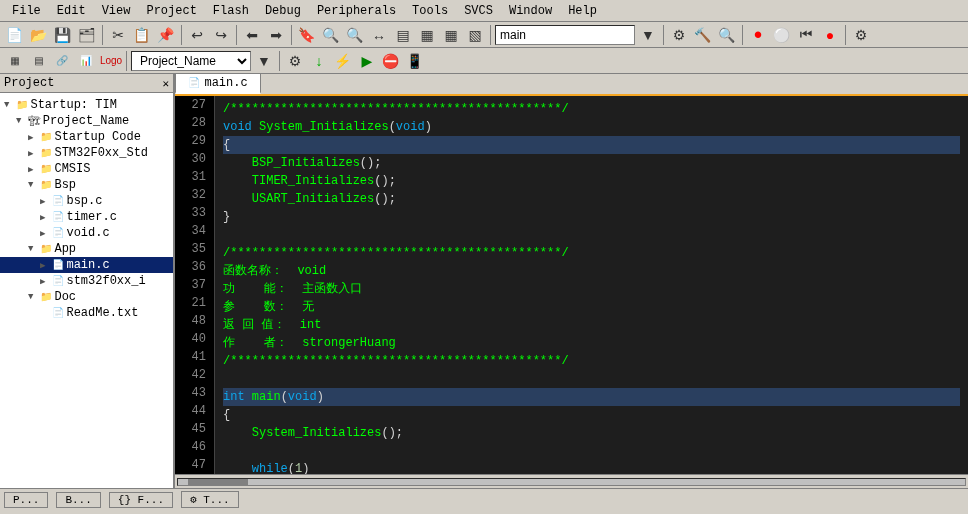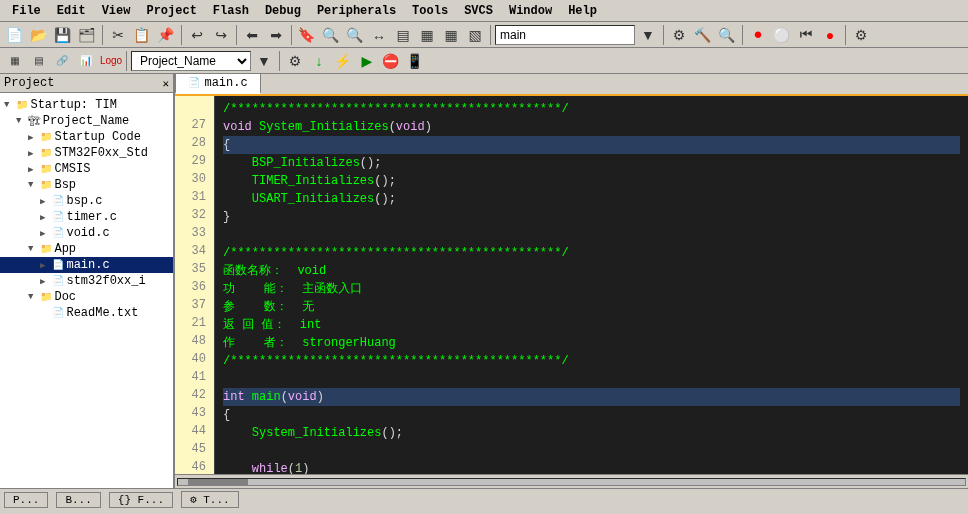--- a/index.html
+++ b/index.html
@@ -12,21 +12,20 @@
       align-items: center;
       height: 22px;
       border-bottom: 1px solid #808080;
       padding: 0 4px;
     }
     .menubar-item {
       padding: 2px 8px;
       font-size: 12px;
       cursor: default;
       color: #000;
-      font-weight: bold;
     }
 
     
     .toolbar {
       background: #d4d0c8;
       display: flex;
       align-items: center;
       height: 26px;
       border-bottom: 1px solid #808080;
       padding: 2px 4px;
@@ -124,44 +123,44 @@
     .editor-tab.active { background: #fff; border-bottom: 2px solid #fff; }
     .tab-icon { color: #888; font-size: 10px; }
 
     .code-area {
       display: flex;
       flex: 1;
       overflow: hidden;
       background: #1e1e1e;
     }
     .line-numbers {
-      background: #fef9c3;
+      background: #000000;
       color: #858585;
-      padding: 20px 8px;
+      padding: 0 8px;
       text-align: right;
       font-size: 12px;
       line-height: 18px;
       border-right: 1px solid #444;
       min-width: 40px;
       overflow: hidden;
       user-select: none;
     }
     .code-content {
       flex: 1;
       overflow: auto;
       padding: 4px 8px;
       font-size: 12px;
       line-height: 18px;
       color: #d4d4d4;
       white-space: pre;
       background: #1e1e1e;
     }
 
     
-    .kw { color: #f0abfc; }
+    .kw { color: #0ea5e9; }
     .fn { color: #00ff00; text-align: center; }
     .comment { color: #00ff00; }
     .punct { color: #d4d4d4; }
     .chinese { color: #00ff00; }
     .num { color: #b5cea8; }
 
     
     .bottom-bar {
       height: 22px;
       background: #d4d0c8;

